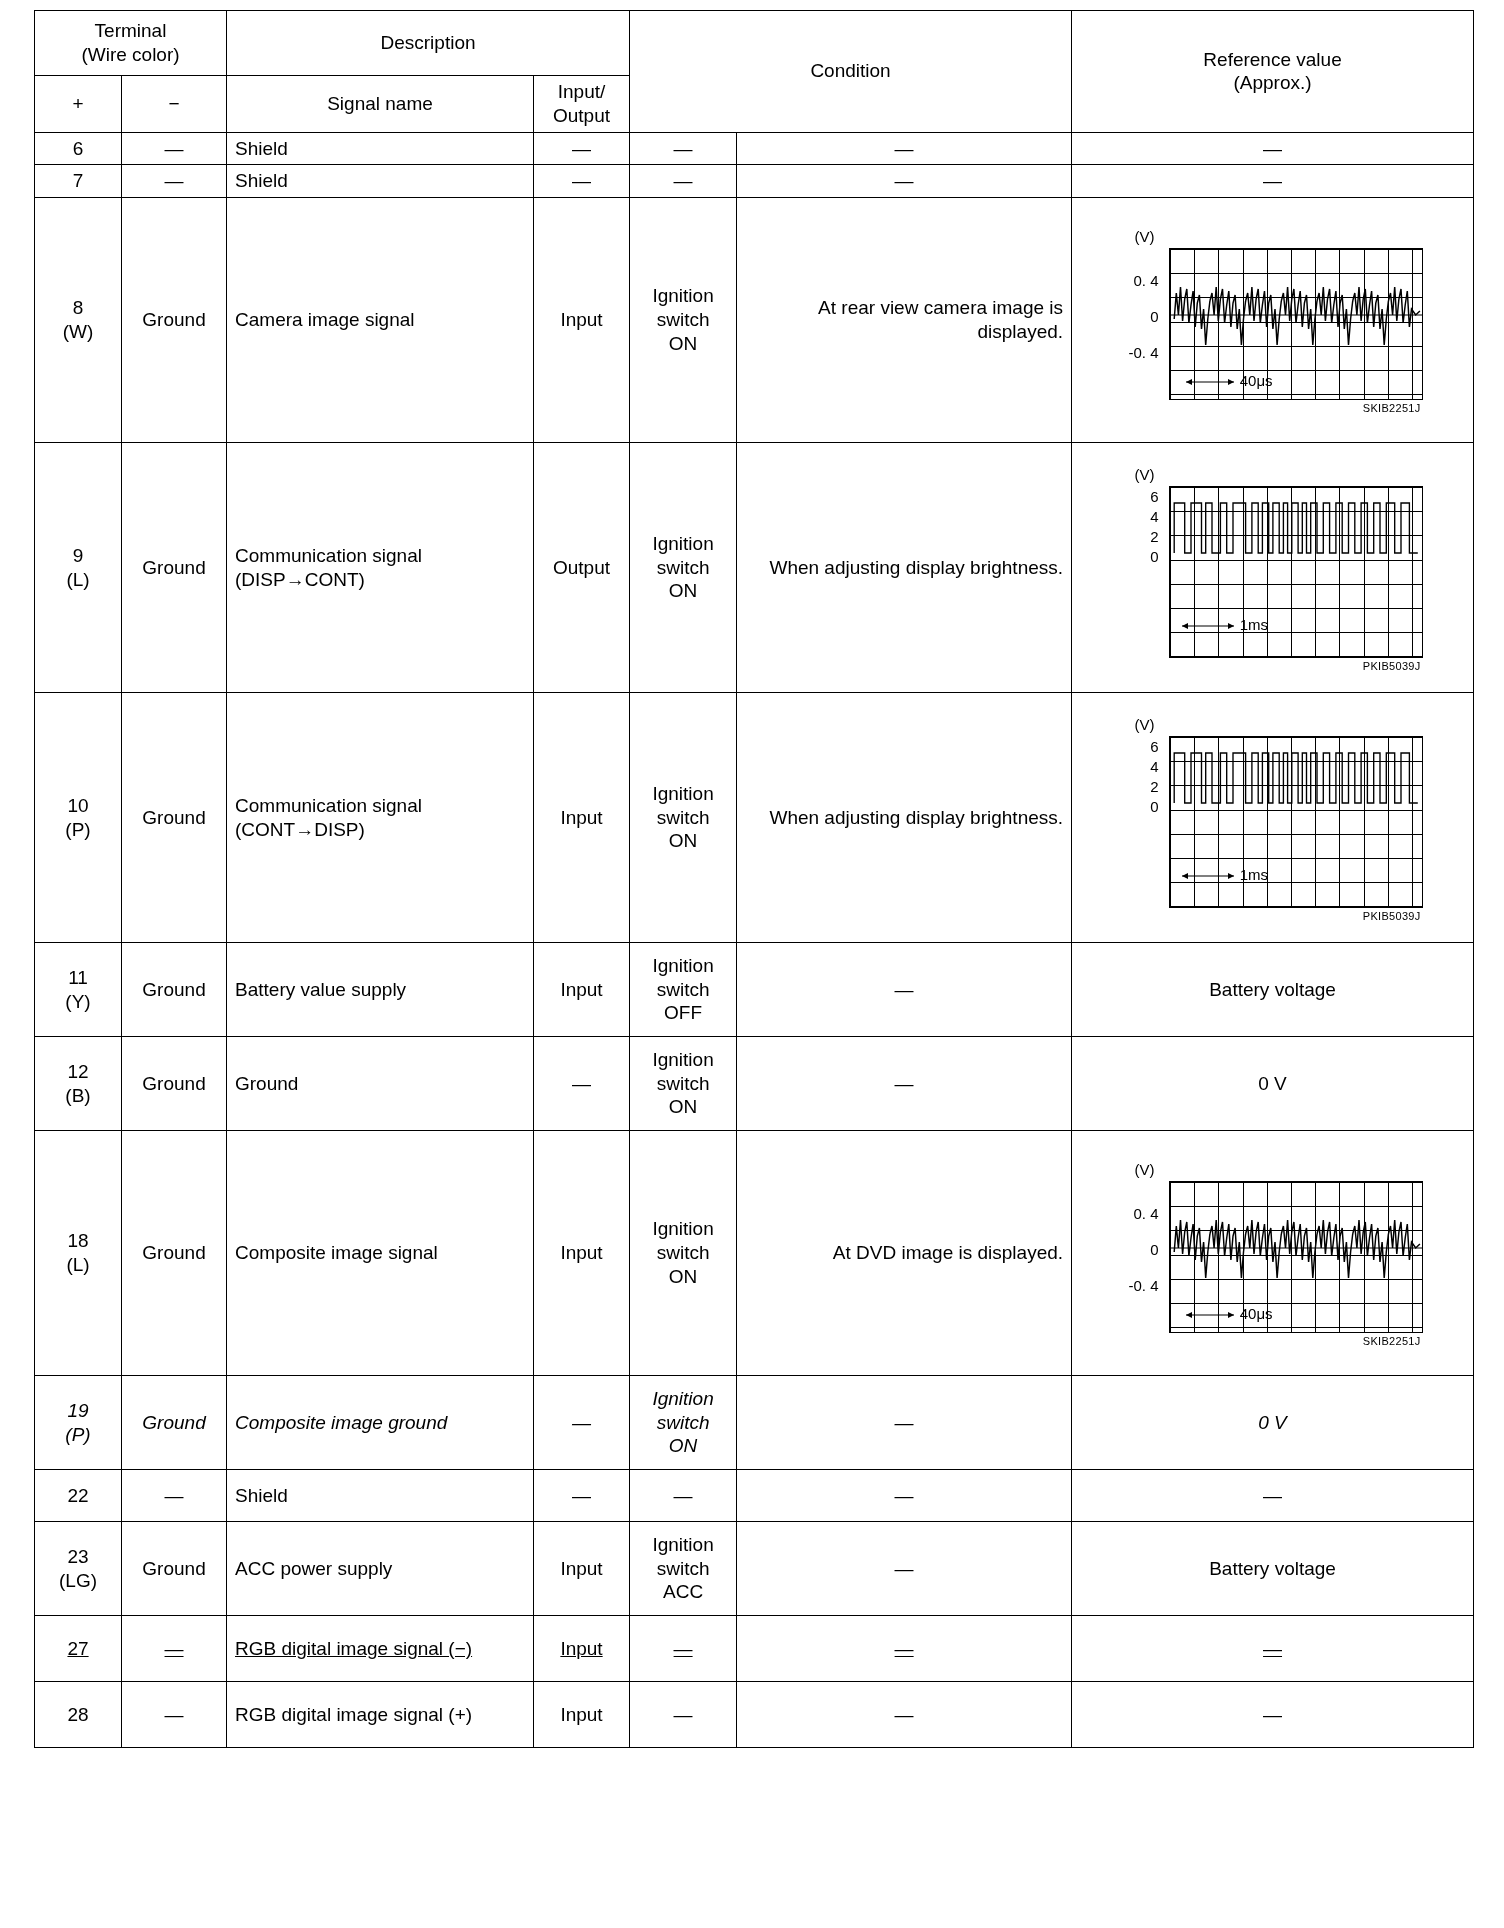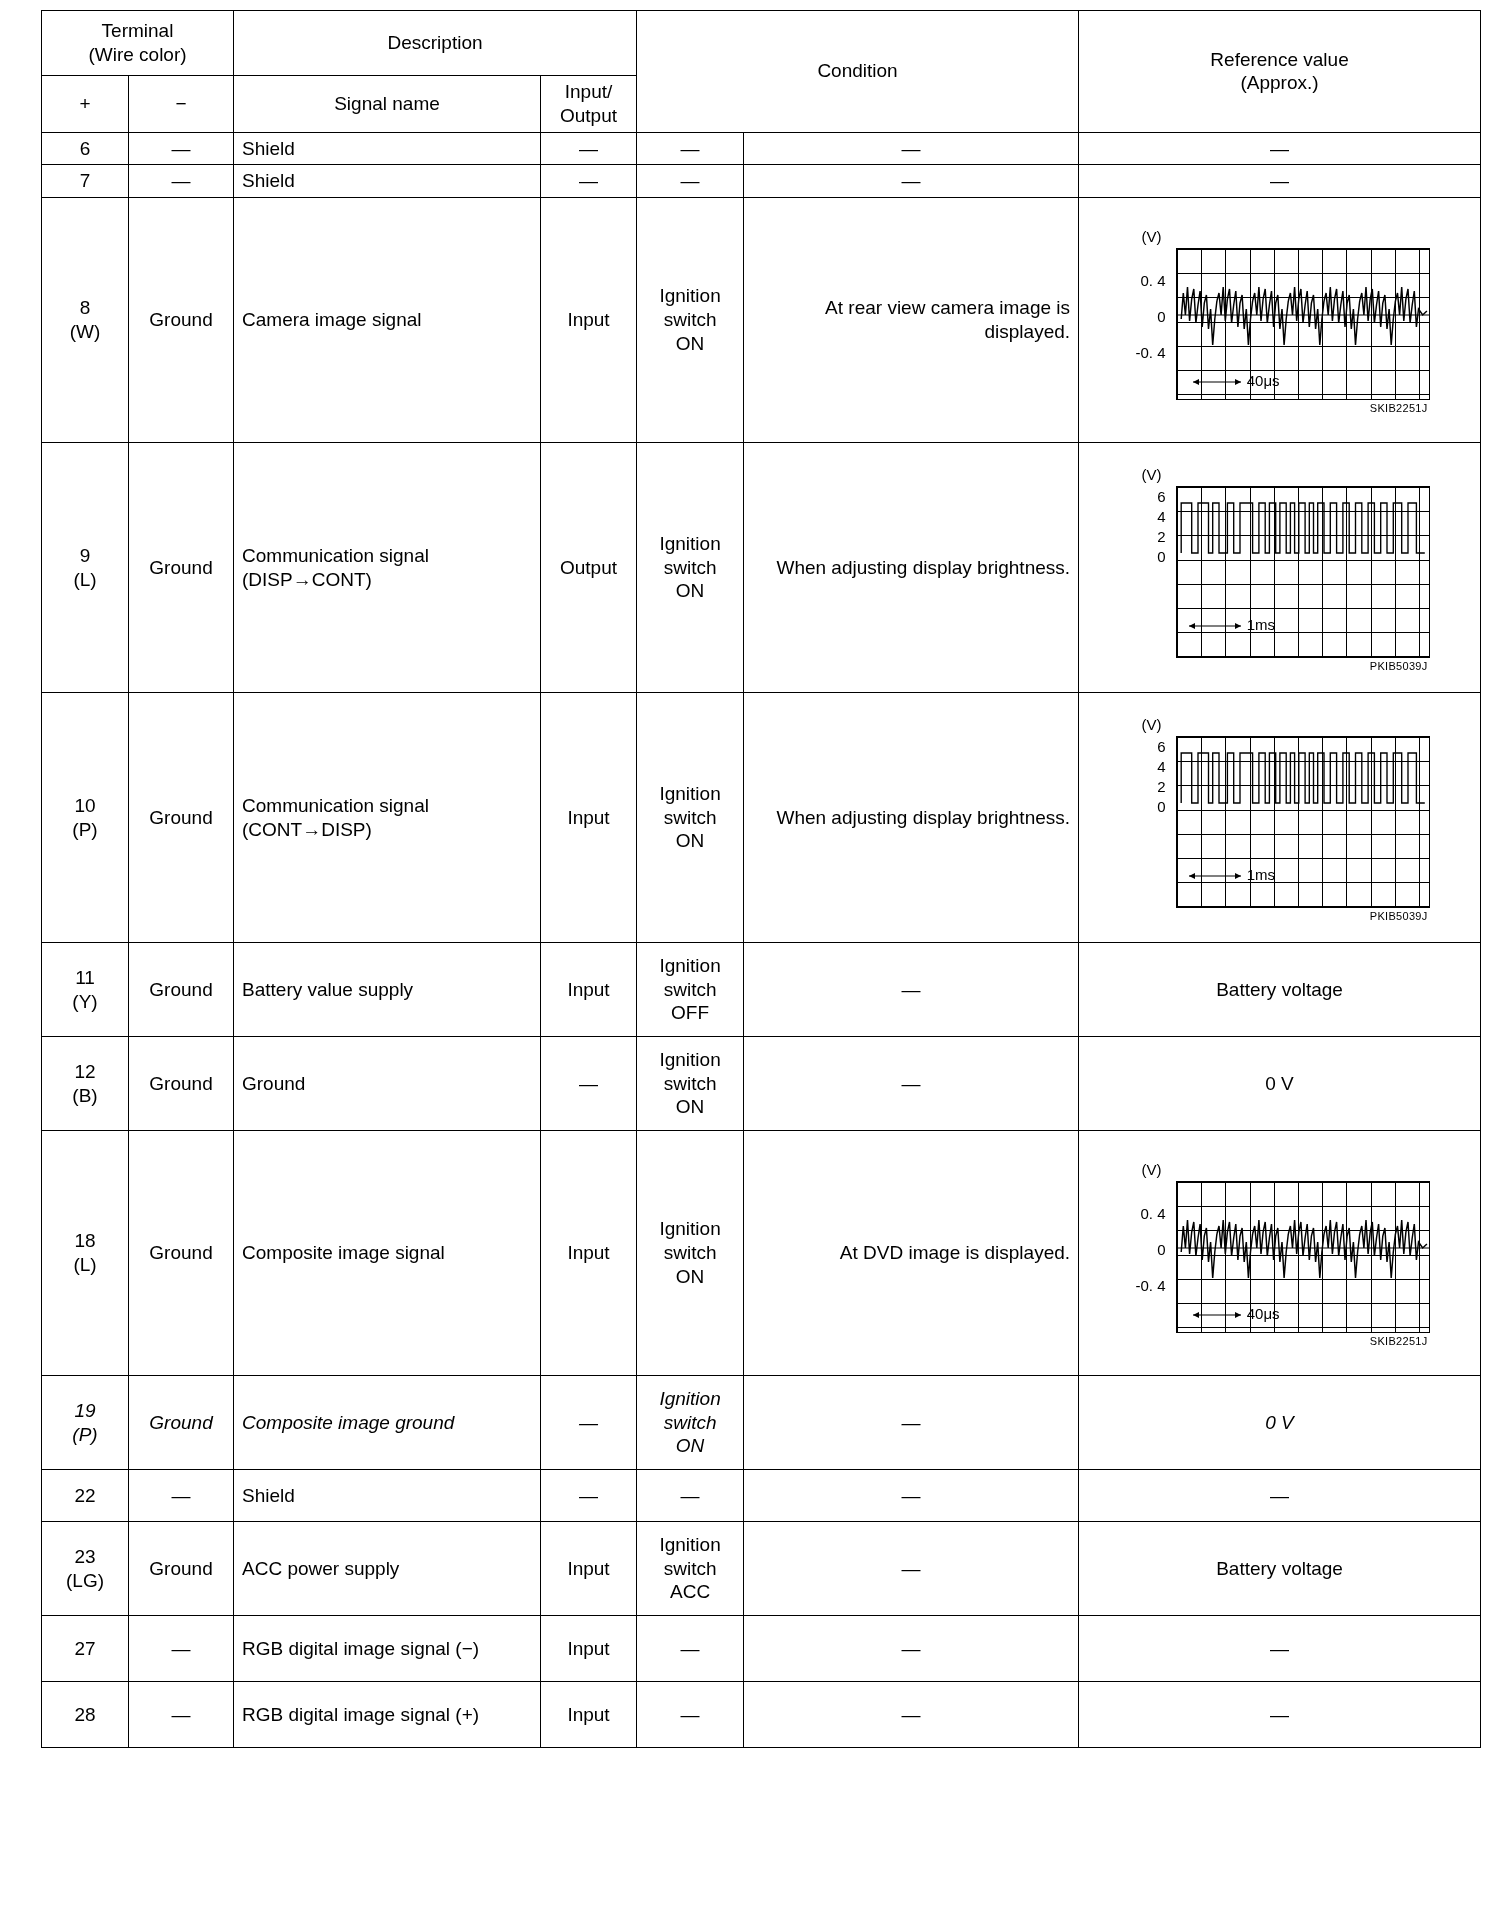--- a/index.html
+++ b/index.html
@@ -18,21 +18,20 @@
     position: relative;
     width: 1504px;
     height: 1928px;
     box-sizing: border-box;
     padding: 10px 28px 0 34px;
   }
   table.spec {
     border-collapse: collapse;
     width: 1440px;
     table-layout: fixed;
-    margin-left: 7px;
   }
   table.spec td, table.spec th {
     border: 1px solid #000;
     font-weight: normal;
     font-size: 19px;
     vertical-align: middle;
     padding: 4px 8px;
     line-height: 1.25;
   }
   .top-rule td {
@@ -423,21 +422,21 @@
         <td class="c">Ground</td>
         <td class="sig">ACC power supply</td>
         <td class="c">Input</td>
         <td class="cond-sw" style="white-space:pre-line;">Ignition
 switch
 ACC</td>
         <td class="c">—</td>
         <td class="refval">Battery voltage</td>
       </tr>
 
-      <tr style="height:66px;">
+      <tr style="height:66px;text-decoration:underline;">
         <td class="term">27</td>
         <td class="c">—</td>
         <td class="sig">RGB digital image signal (−)</td>
         <td class="c">Input</td>
         <td class="cond-sw">—</td>
         <td class="c">—</td>
         <td class="refval">—</td>
       </tr>
 
       <tr class="thick-bottom" style="height:66px;">

